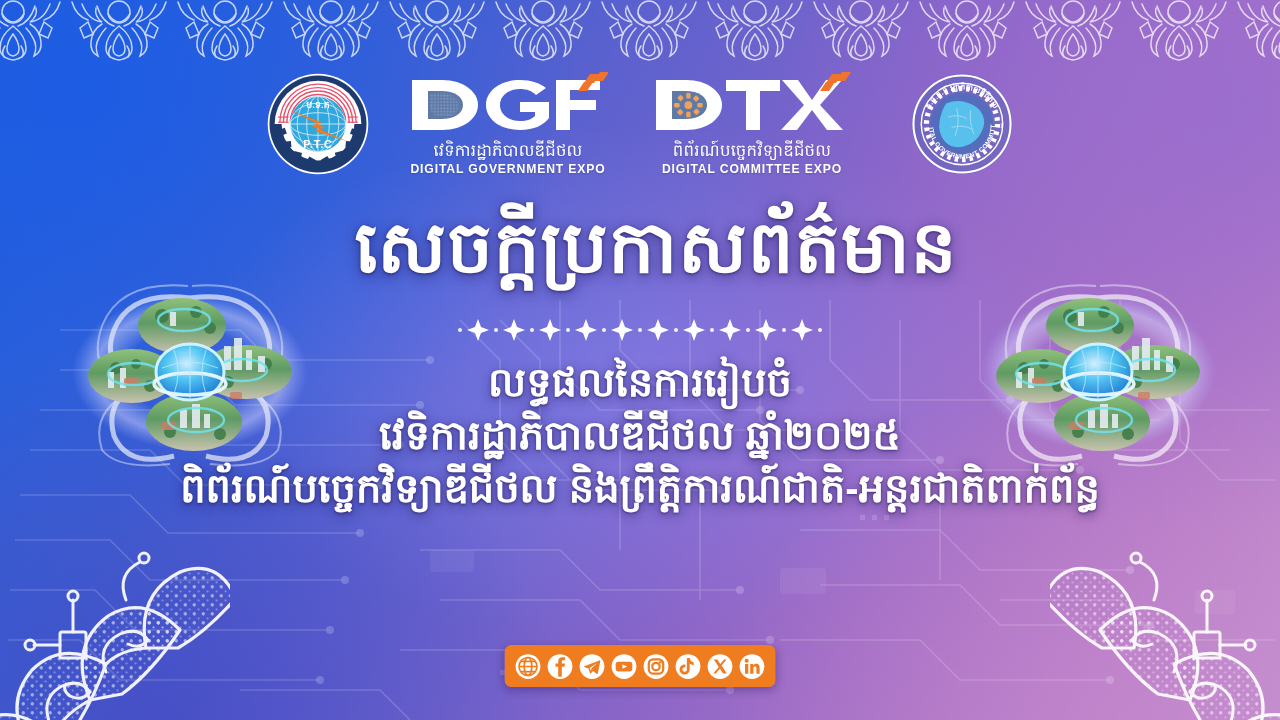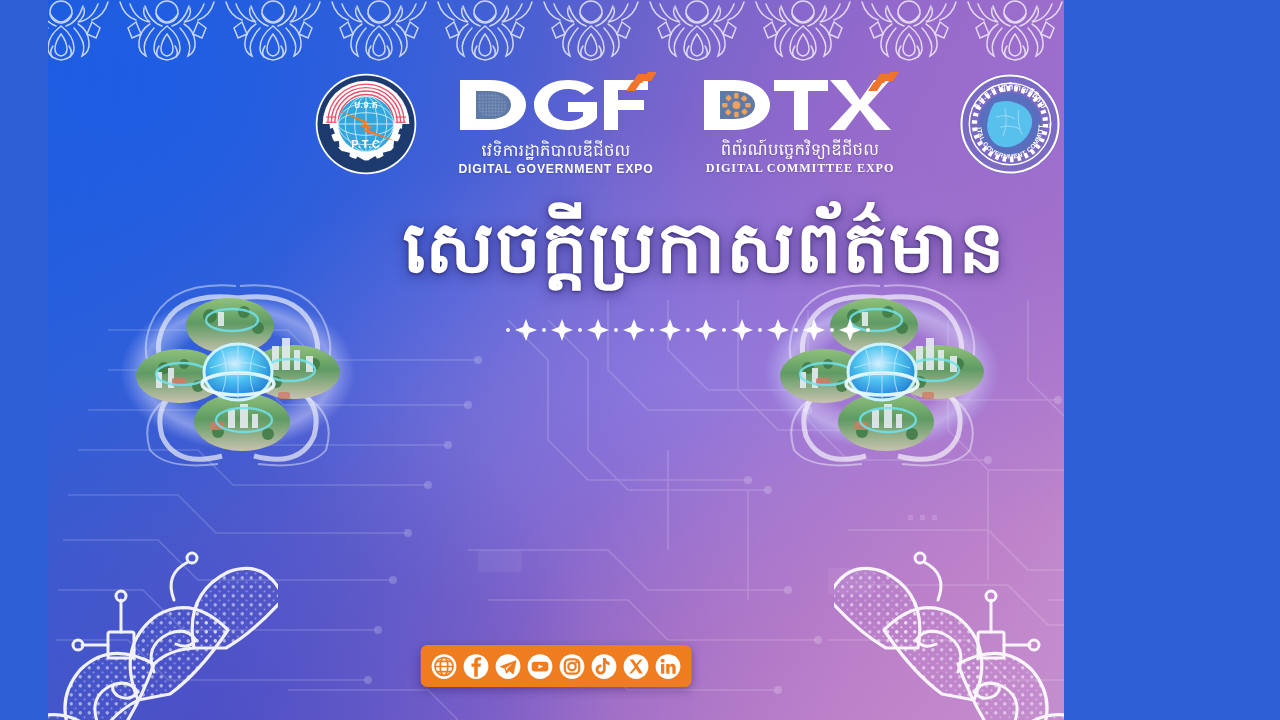--- a/index.html
+++ b/index.html
@@ -6,36 +6,35 @@
   * { margin:0; padding:0; box-sizing:border-box; }
   html,body { width:1280px; height:720px; overflow:hidden; }
   body {
     font-family:"Liberation Sans", sans-serif;
     background:#2e5fd6;
   }
 
   
   #stage {
     position:relative;
-    width:1016px; height:720px;
+    width:1280px; height:720px;
     overflow:hidden;
     background:
       linear-gradient(118deg,
         #1e5ad8 0%,
         #2f5fd6 12%,
         #3f60d2 24%,
         #5560cf 36%,
         #6b62cc 47%,
         #8463c8 58%,
         #9a6ac6 68%,
         #ab72c6 78%,
         #b87cc8 87%,
         #c189cc 95%,
         #c492cf 100%);
-    margin-left: 48px;
   }
 
   
   .glow { position:absolute; pointer-events:none; }
   .glow.g1 { left:-200px; top:-120px; width:820px; height:700px;
     background:radial-gradient(ellipse at 35% 30%, rgba(28,92,228,.95), rgba(28,92,228,0) 65%); }
   .glow.g2 { right:-220px; top:-80px; width:760px; height:640px;
     background:radial-gradient(ellipse at 65% 30%, rgba(152,108,206,.85), rgba(152,108,206,0) 66%); }
   .glow.g3 { left:180px; top:120px; width:900px; height:520px;
     background:radial-gradient(ellipse at 50% 50%, rgba(150,150,255,.38), rgba(150,150,255,0) 70%); }
@@ -72,21 +71,21 @@
 
   .wordmark { display:flex; flex-direction:column; align-items:center;
     justify-content:flex-start; }
   .wordmark .letters { height:66px; }
   .wm-kh { color:#fff; font-size:16.5px; letter-spacing:.2px; line-height:1.25;
     margin-top:2px; white-space:nowrap; text-shadow:0 1px 2px rgba(0,0,0,.2); }
   .wm-en { color:#fff; font-size:12.2px; font-weight:bold; letter-spacing:.85px;
     white-space:nowrap; margin-top:1px; text-shadow:0 1px 2px rgba(0,0,0,.2); }
 
   .dgf-block { margin-left:38px; }
-  .dtx-block { margin-left:44px;font-family:Liberation Serif, serif; }
+  .dtx-block { margin-left:44px; }
   .seal-right { margin-left:58px; }
 
   
   .title { position:absolute; left:16px; top:206px; width:1280px; text-align:center;
     color:#ffffff; font-size:72px; line-height:1.15; font-weight:bold;
     letter-spacing:1px;
     text-shadow:0 3px 14px rgba(30,20,90,.55), 0 1px 3px rgba(20,10,60,.6); }
 
   
   .divider { position:absolute; left:0; top:315px; width:1280px; height:30px;
@@ -686,20 +685,25 @@
         <circle cx="7" cy="7" r="2" fill="#ffffff" opacity=".9"></circle>
       </svg>
     <svg class="spark big" viewBox="0 0 22 22">
         <path d="M11 0 L14 8 L22 11 L14 14 L11 22 L8 14 L0 11 L8 8Z" fill="#ffffff"></path>
       </svg>
     <svg class="spark dot" viewBox="0 0 14 14">
         <circle cx="7" cy="7" r="2" fill="#ffffff" opacity=".9"></circle>
       </svg>
   </div>
 
+  <div class="subs">
+    <div class="l l1">លទ្ធផលនៃការរៀបចំ</div>
+    <div class="l l2">វេទិការដ្ឋាភិបាលឌីជីថល ឆ្នាំ២០២៥</div>
+    <div class="l l3">ពិព័រណ៍បច្ចេកវិទ្យាឌីជីថល និងព្រឹត្តិការណ៍ជាតិ-អន្តរជាតិពាក់ព័ន្ធ</div>
+  </div>
 
   <div class="footer">
     <div class="social">
       <svg class="ic" viewBox="0 0 24 24">
         <circle cx="12" cy="12" r="11" fill="#ffffff"></circle>
         <g fill="none" stroke="#ef7c1f" stroke-width="1.5">
           <circle cx="12" cy="12" r="8"></circle>
           <ellipse cx="12" cy="12" rx="3.4" ry="8"></ellipse>
           <path d="M4 12 H20"></path>
             <path d="M5.6 7.5 H18.4"></path>

